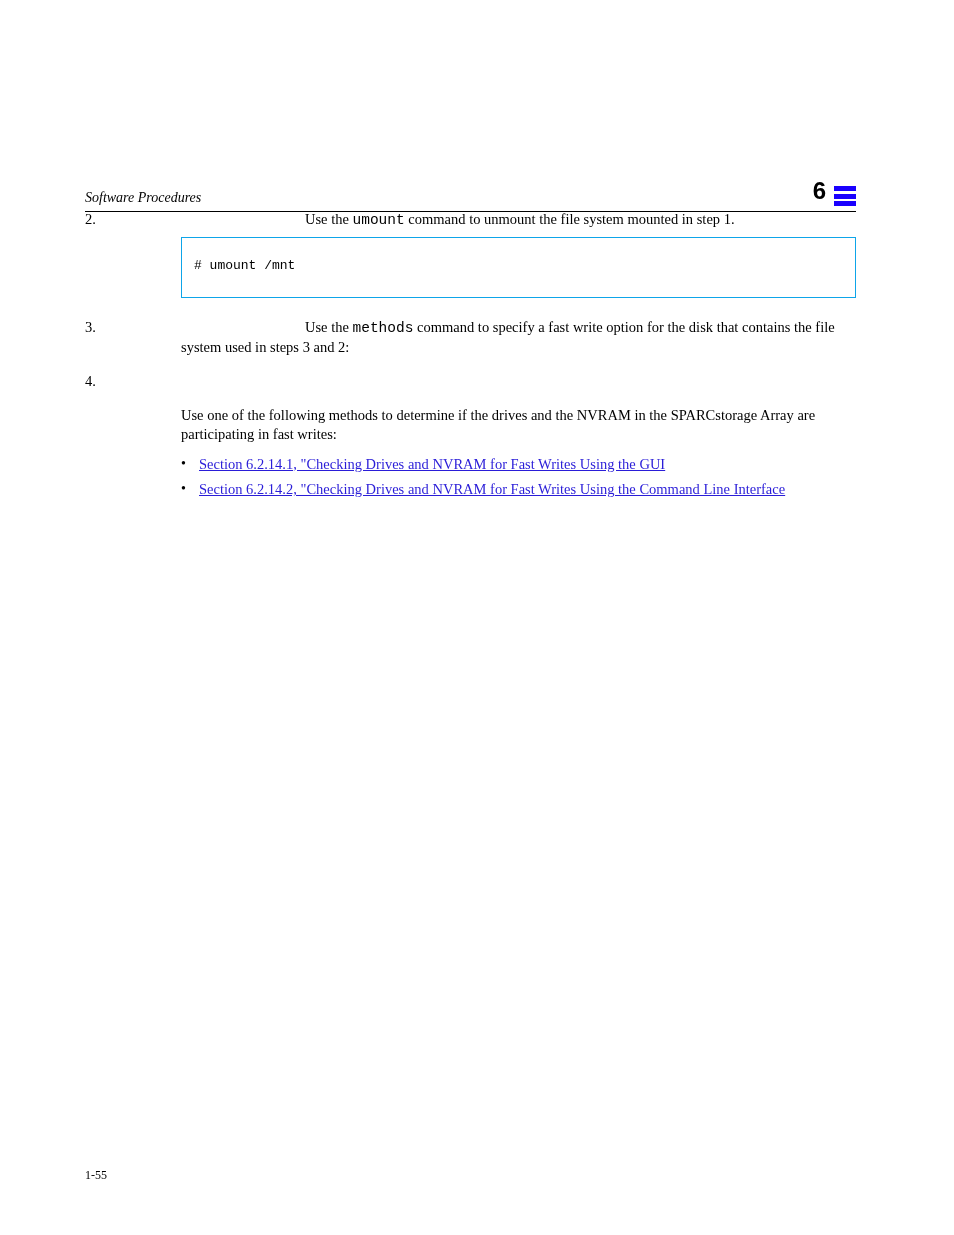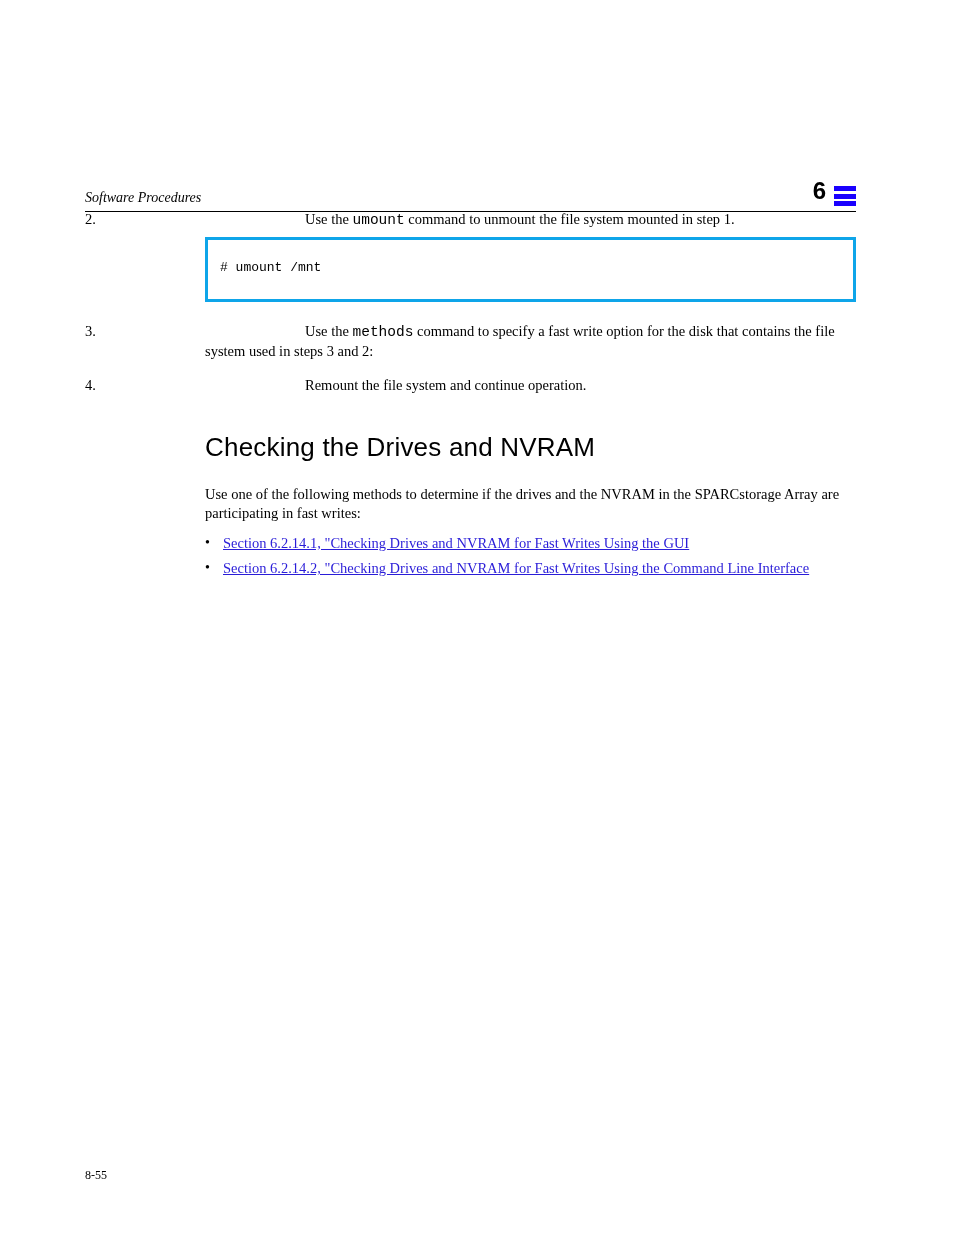--- a/index.html
+++ b/index.html
@@ -57,33 +57,33 @@
     position: absolute;
     left: 85px;
     right: 85px;
     top: 210px;
   }
   .side-col {
     width: 220px;
     float: left;
   }
   .main-col {
-    margin-left: 120px;
+    margin-left: 96px;
   }
   .row {
     clear: both;
     margin-bottom: 14px;
   }
   .step-label {
     text-align: left;
   }
   .step-text {
   }
   .code-box {
-    border: 3px solid #0ea5e9;
+    border: 1px solid #0ea5e9;
     padding: 14px 12px 18px 12px;
     font-family: "Courier New", Courier, monospace;
     font-size: 13px;
     line-height: 2.1;
     white-space: pre;
     margin-top: 6px;
     margin-bottom: 6px;
   }
   .mono-inline {
     font-family: "Courier New", Courier, monospace;
@@ -171,40 +171,34 @@
         <span class="step-text">
           <span>Use the </span><span class="mono-inline">methods</span><span> command to specify a fast write option for the disk that contains the file system used in steps 3 and 2:</span>
         </span>
       </div>
     </div>
 
     <div class="row clearfix">
       <div class="side-col step-label">
         <span>4.</span>
       </div>
-      <div class="main-col">
-        <span class="step-text">
-          <span>Remount the file system and continue operation.</span>
-        </span>
-      </div>
     </div>
 
     <div class="row clearfix">
       <div class="side-col"></div>
       <div class="main-col">
-        <div class="h2">Checking the Drives and NVRAM</div>
         <div class="para">Use one of the following methods to determine if the drives and the NVRAM in the SPARCstorage Array are participating in fast writes:</div>
         <ul class="bullets">
           <li>
             <span class="link-line">Section 6.2.14.1, "Checking Drives and NVRAM for Fast Writes Using the GUI</span>
           </li>
           <li>
             <span class="link-line">Section 6.2.14.2, "Checking Drives and NVRAM for Fast Writes Using the Command Line Interface</span>
           </li>
         </ul>
       </div>
     </div>
 
   </div>
 
-  <div class="footer">8-55</div>
+  <div class="footer">1-55</div>
 
 </div>
 
 </body></html>

